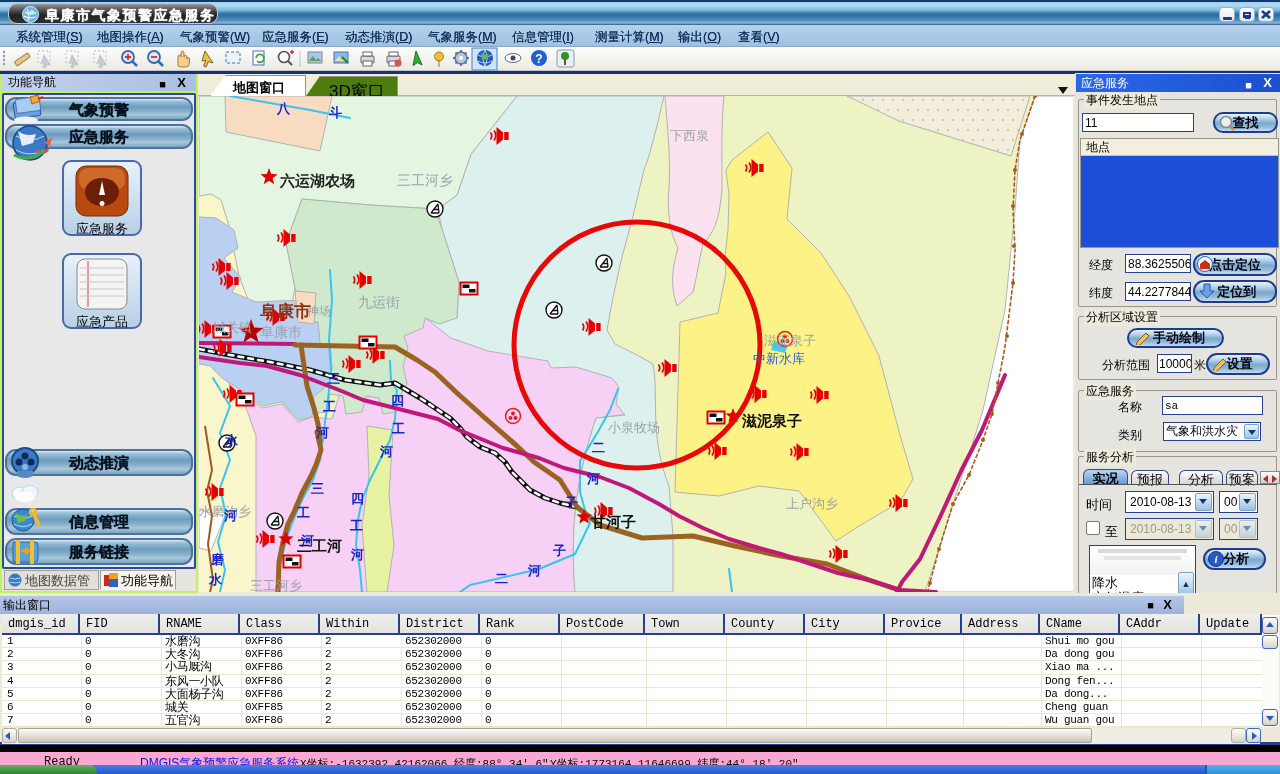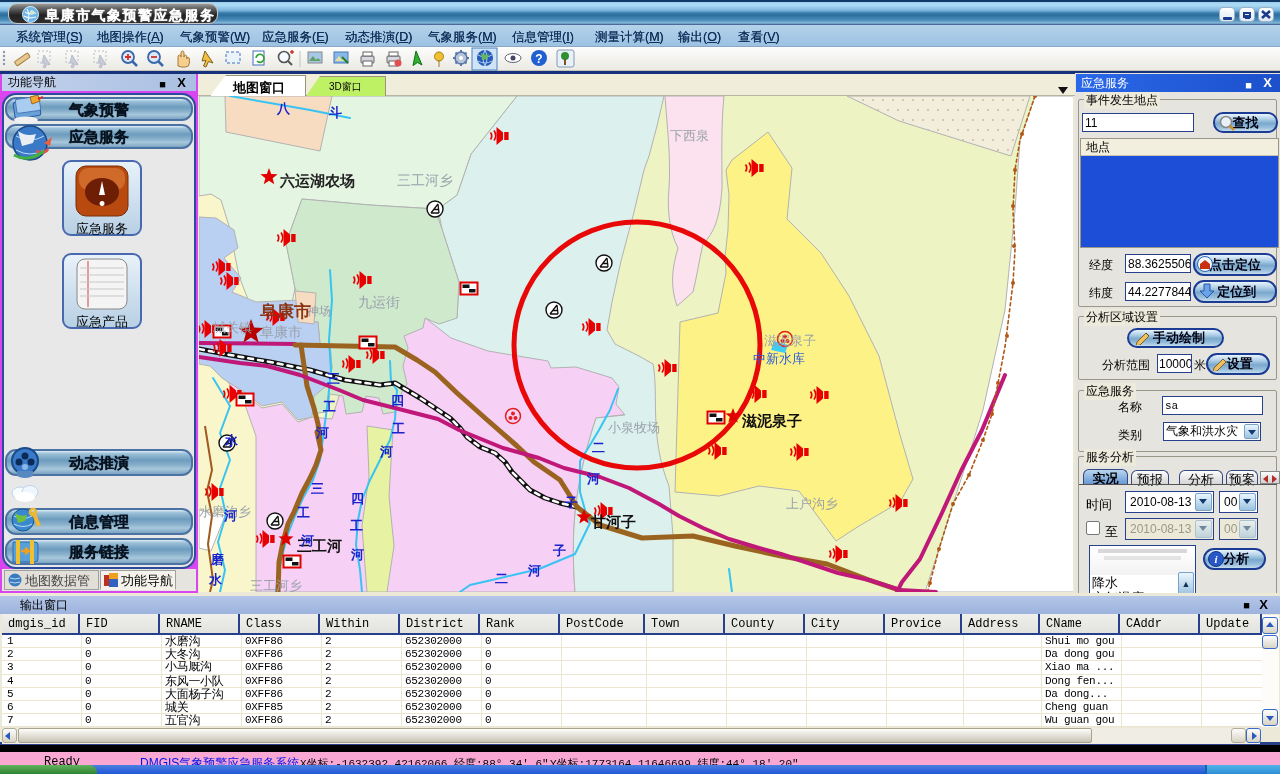--- a/index.html
+++ b/index.html
@@ -10,23 +10,23 @@
 #titletab .glob{left:13px;top:2px}
 #titletab span{position:absolute;left:36px;top:1px;letter-spacing:1.5px;font-size:14px}
 .winbtn{top:5px;width:16px;height:15px;background:linear-gradient(#fff,#dfe8f0);border:1px solid #9ab2c8;border-radius:4px;color:#1a3a8c;font-weight:bold;font-size:10px;text-align:center;line-height:13px}
 
 #menubar{left:0;top:24px;width:1280px;height:23px;background:linear-gradient(#b4d2ea,#9cc2e2);border-bottom:1px solid #89a8c8;border-top:1px solid #4a6a9a;font-size:12.5px;color:#10305a}
 #menubar span{position:absolute;top:4px;text-shadow:0 0 .4px #10305a}
 #menubar u{text-decoration:underline}
 
 #toolbar{left:0;top:47px;width:1280px;height:24px;background:linear-gradient(#fdfdfc,#ebeae4);border-bottom:1px solid #c8c5b8}
 
-#lpanel{left:0;top:71px;width:216px;height:522px;background:#d946ef;border-top:3px solid #16327c}
+#lpanel{left:0;top:71px;width:216px;height:522px;background:#bef264;border-top:3px solid #16327c}
 #lptitle{left:2px;top:0;width:194px;height:17px;background:linear-gradient(90deg,#c3d2ec,#aabfe2);color:#000;font-size:12px;line-height:17px;padding-left:6px}
-#lpbody{left:2px;top:19px;width:194px;height:476px;background:#e8e8e8;border:2px solid #2a4a9c;border-radius:14px}
+#lpbody{left:2px;top:19px;width:194px;height:476px;background:#e8e8e8;border:2px solid #2a4a9c;border-radius:2px}
 .navbtn{left:1px;width:188px;background:linear-gradient(#dcebf5 0%,#9cc0d8 12%,#6d9cbe 40%,#86aec9 60%,#a8c8dc 78%,#7ba4c2 100%);border:2px solid #4a72a2;border-radius:11px;color:#06121f;font-weight:bold;font-size:15px;text-align:center;text-shadow:0 0 1px #06121f}
 .bigbtn{left:58px;width:80px;background:linear-gradient(#e8f2fa,#b8d0e4);border:2px solid #4868b0;border-radius:9px;text-align:center;font-size:13px;color:#000}
 #lptabs{left:2px;top:495px;width:194px;height:22px;background:#e6e4de}
 .lptab{top:1px;height:20px;border:1px solid #a0a0a0;font-size:13px;color:#444;background:#e2dfd8;line-height:19px}
 
 #mapdock{left:198px;top:71px;width:877px;height:522px;background:#ece9d8;border-top:3px solid #16327c}
 #maptabs{left:0;top:0;width:877px;height:22px;background:#f0edda;border-bottom:1px solid #b8b4a4}
 #mapview{left:1px;top:22px;width:874px;height:496px;background:#fff;overflow:hidden}
 #mapdrop{left:858px;top:11px;width:16px;height:11px}
 
@@ -35,21 +35,21 @@
 .grouplab{background:#eceadb;padding:0 2px;color:#000}
 .groupbox{border:1px solid #9a9788;border-radius:2px}
 .rinput{background:#fff;border:1px solid #26408c;font-size:12px;padding-left:2px;color:#000;line-height:17px}
 .rbtn{background:linear-gradient(#e8f4fc 0%,#b0d0e8 30%,#7aa8cc 55%,#98bedc 80%,#c4dcec 100%);border:2px solid #1c3c94;border-radius:11px;color:#001;font-size:13px;font-weight:bold;text-align:center}
 .combo{background:#fff;border:1px solid #26408c}
 .combobtn{position:absolute;right:1px;top:1px;bottom:1px;width:15px;background:linear-gradient(#eaf6fe,#9cc2e0);border:1px solid #7aa2c8;border-radius:2px}
 .combobtn:after{content:"";position:absolute;left:3px;top:5px;border:4px solid transparent;border-top:5px solid #123a70}
 .rtab{top:0;height:15px;border:1px solid #33487c;border-bottom:none;border-radius:6px 6px 0 0;font-size:13px;text-align:center;background:linear-gradient(#fcfcfc,#d2d2d2);color:#000}
 
 #outwin{left:0;top:593px;width:1280px;height:152px;background:#ece9d8}
-#outtitle{left:0;top:3px;width:1280px;height:18px;background:linear-gradient(#b4c6e8,#9db3dd);font-size:12px;color:#000;line-height:18px;padding-left:20px}
+#outtitle{left:0;top:3px;width:1184px;height:18px;background:linear-gradient(#b4c6e8,#9db3dd);font-size:12px;color:#000;line-height:18px;padding-left:3px}
 #outtable{left:2px;top:21px;width:1260px;height:112px;background:#0ea5e9;font-family:"Liberation Mono",monospace;font-size:12px}
 .hcell{position:absolute;top:0;height:21px;background:linear-gradient(#efefec,#e2e2de);border-right:2px solid #26408c;border-bottom:2px solid #26408c;color:#000;padding:3px 0 0 6px}
 .drow{position:absolute;left:0;width:1260px;height:13.2px;font-size:11px;border-bottom:1px solid #ece5d0}
 .drow div{position:absolute;top:0;height:13px;line-height:13px;overflow:hidden;border-right:1px solid #ece5d0}
 
 .sbtrack{background:#f0eee4}
 .sbbtn{position:absolute;background:linear-gradient(#fdfdfb,#d8d4c4);border:1px solid #b0ac98;border-radius:3px}
 .tri{position:absolute;width:0;height:0;border:4px solid transparent}
 .tl{left:2px;top:3px;border-right:5px solid #2a5ac0;border-left:none}
 .tr{left:5px;top:3px;border-left:5px solid #2a5ac0;border-right:none}
@@ -295,21 +295,21 @@
         <rect x="0" y="2" width="9" height="11" fill="#c03020"></rect>
         <rect x="5" y="0" width="9" height="9" fill="#f0a020"></rect>
         <rect x="5" y="6" width="9" height="8" fill="#3060c0"></rect>
       </svg>
   </div>
 </div>
 
 <div class="abs" id="mapdock">
   <div class="abs" id="maptabs">
     <div class="abs" style="left:12px;top:1px;width:96px;height:21px;background:#fff;border:1px solid #989480;border-bottom:none;clip-path:polygon(16px 0,100% 0,100% 100%,0 100%);font-size:13px;font-weight:bold;padding:3px 0 0 22px">地图窗口</div>
-    <div class="abs" style="left:108px;top:2px;width:80px;height:20px;background:#bef264;border:1px solid #989480;border-bottom:none;clip-path:polygon(14px 0,100% 0,100% 100%,0 100%);font-size:10px;padding:3px 0 0 22px">3D窗口</div>
+    <div class="abs" style="left:108px;top:2px;width:92px;height:20px;background:#4d7c0f;border:1px solid #989480;border-bottom:none;clip-path:polygon(14px 0,100% 0,100% 100%,0 100%);font-size:17px;padding:3px 0 0 22px">3D窗口</div>
     <svg class="abs" id="mapdrop" width="16" height="11">
         <path d="M2,2 h10 l-5,7 z" fill="#111"></path>
       </svg>
   </div>
   <div class="abs" id="mapview"><svg width="876" height="496" id="mapsvg">
         <rect width="876" height="496" fill="#f9f6cb"></rect>
         <rect x="130" width="746" height="496" fill="#eef3c4"></rect>
         <path d="M19,274 L45,298 L63,312 L83,308 L99,326 L113,321 L133,323 L143,290 L203,290 L203,240 L225,212 L252,234 L289,248 L349,258 L352,264 L377,263 L415,276 L424,287 L421,306 L430,318 L397,322 C374,392 372,440 376,496 L57,496 L57,340 L45,306 L19,274 Z" fill="#f7d0f5" stroke="#b2b2b2" stroke-width="1"></path>
         <path d="M318,0 L465,0 L458,30 L450,60 L445,74 L434,120 L422,165 L413,206 L408,234 L416,248 L440,260 L454,268 C460,300 450,340 470,390 L474,440 L474,496 L376,496 C372,440 374,392 397,322 L426,319 L417,308 L420,291 L413,282 L377,271 L352,272 L349,265 L289,255 L252,242 L225,221 L236,223 L258,222 L260,186 L243,133 L239,113 L258,99 L272,58 Z" fill="#dcf0ee" stroke="#b2b2b2" stroke-width="1"></path>
         <path d="M0,0 L318,0 L272,58 L258,99 L239,113 L171,109 L103,103 L87,147 L96,192 L89,228 L60,232 L40,180 L30,130 L22,104 L12,98 L0,100 Z" fill="#e4f6e2" stroke="#b2b2b2" stroke-width="1"></path>

